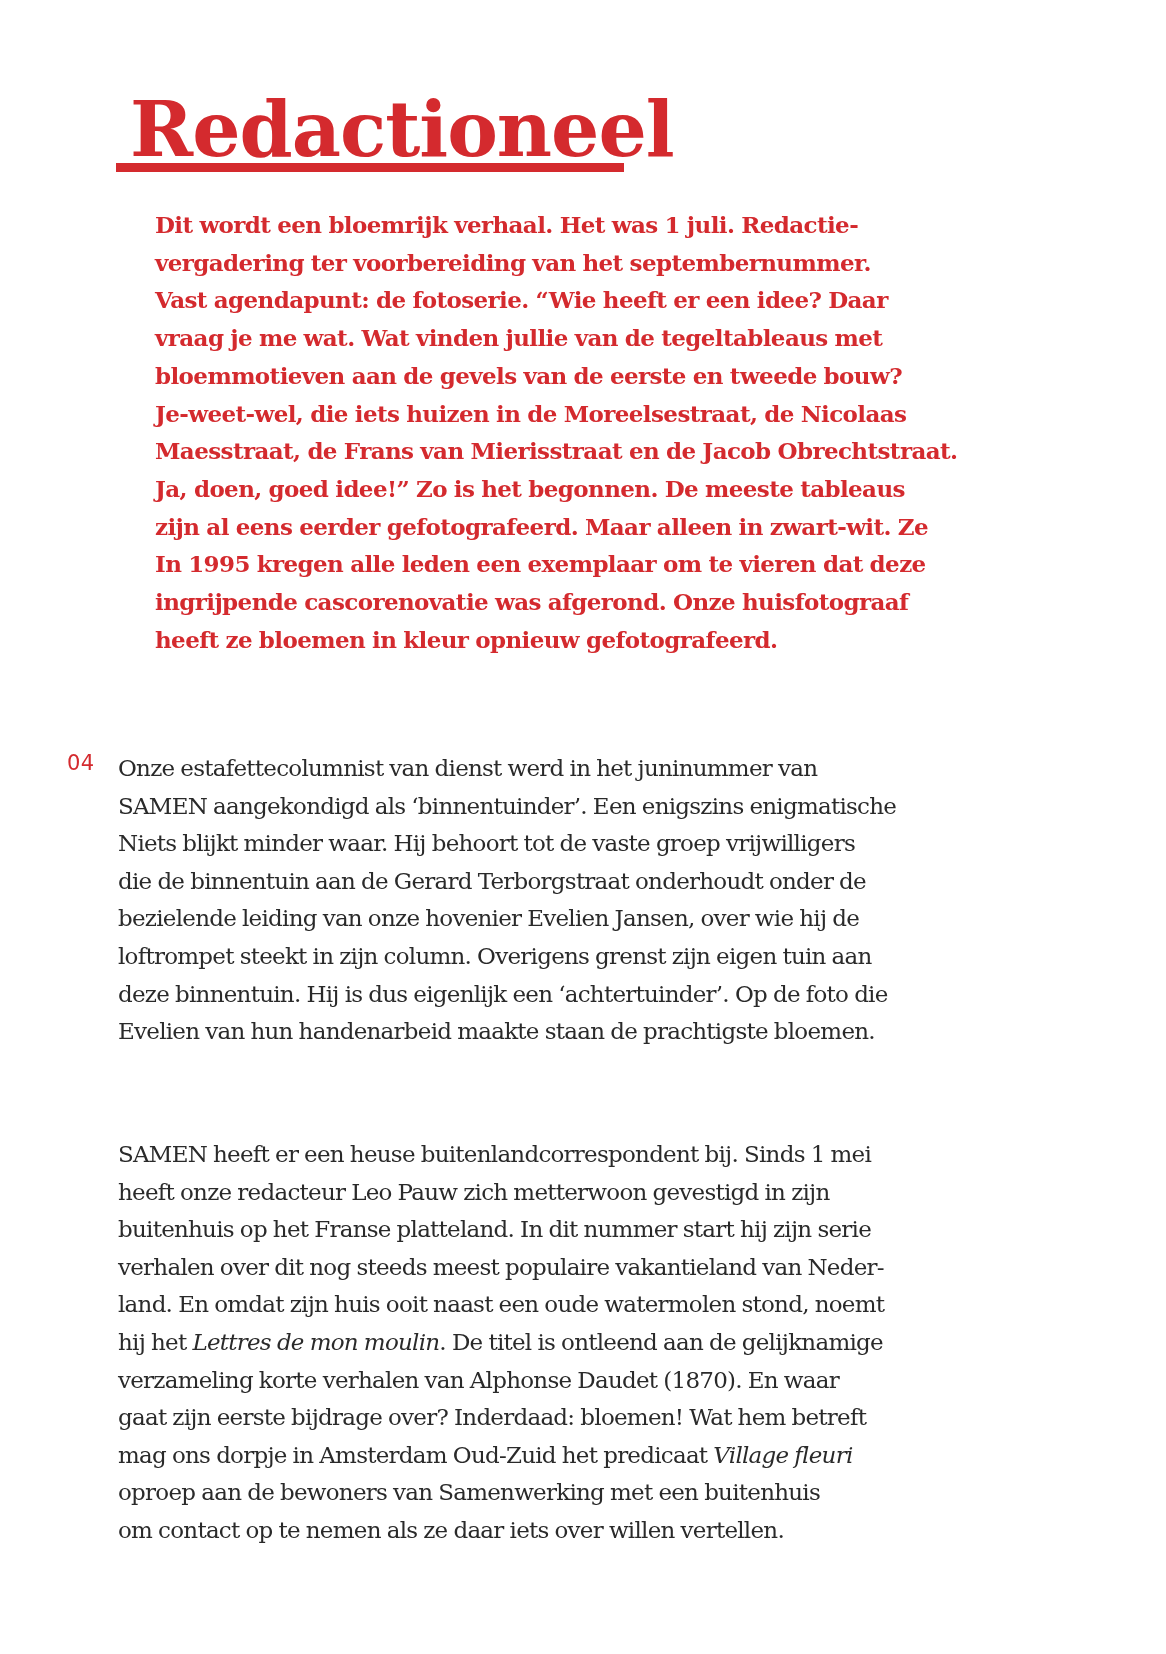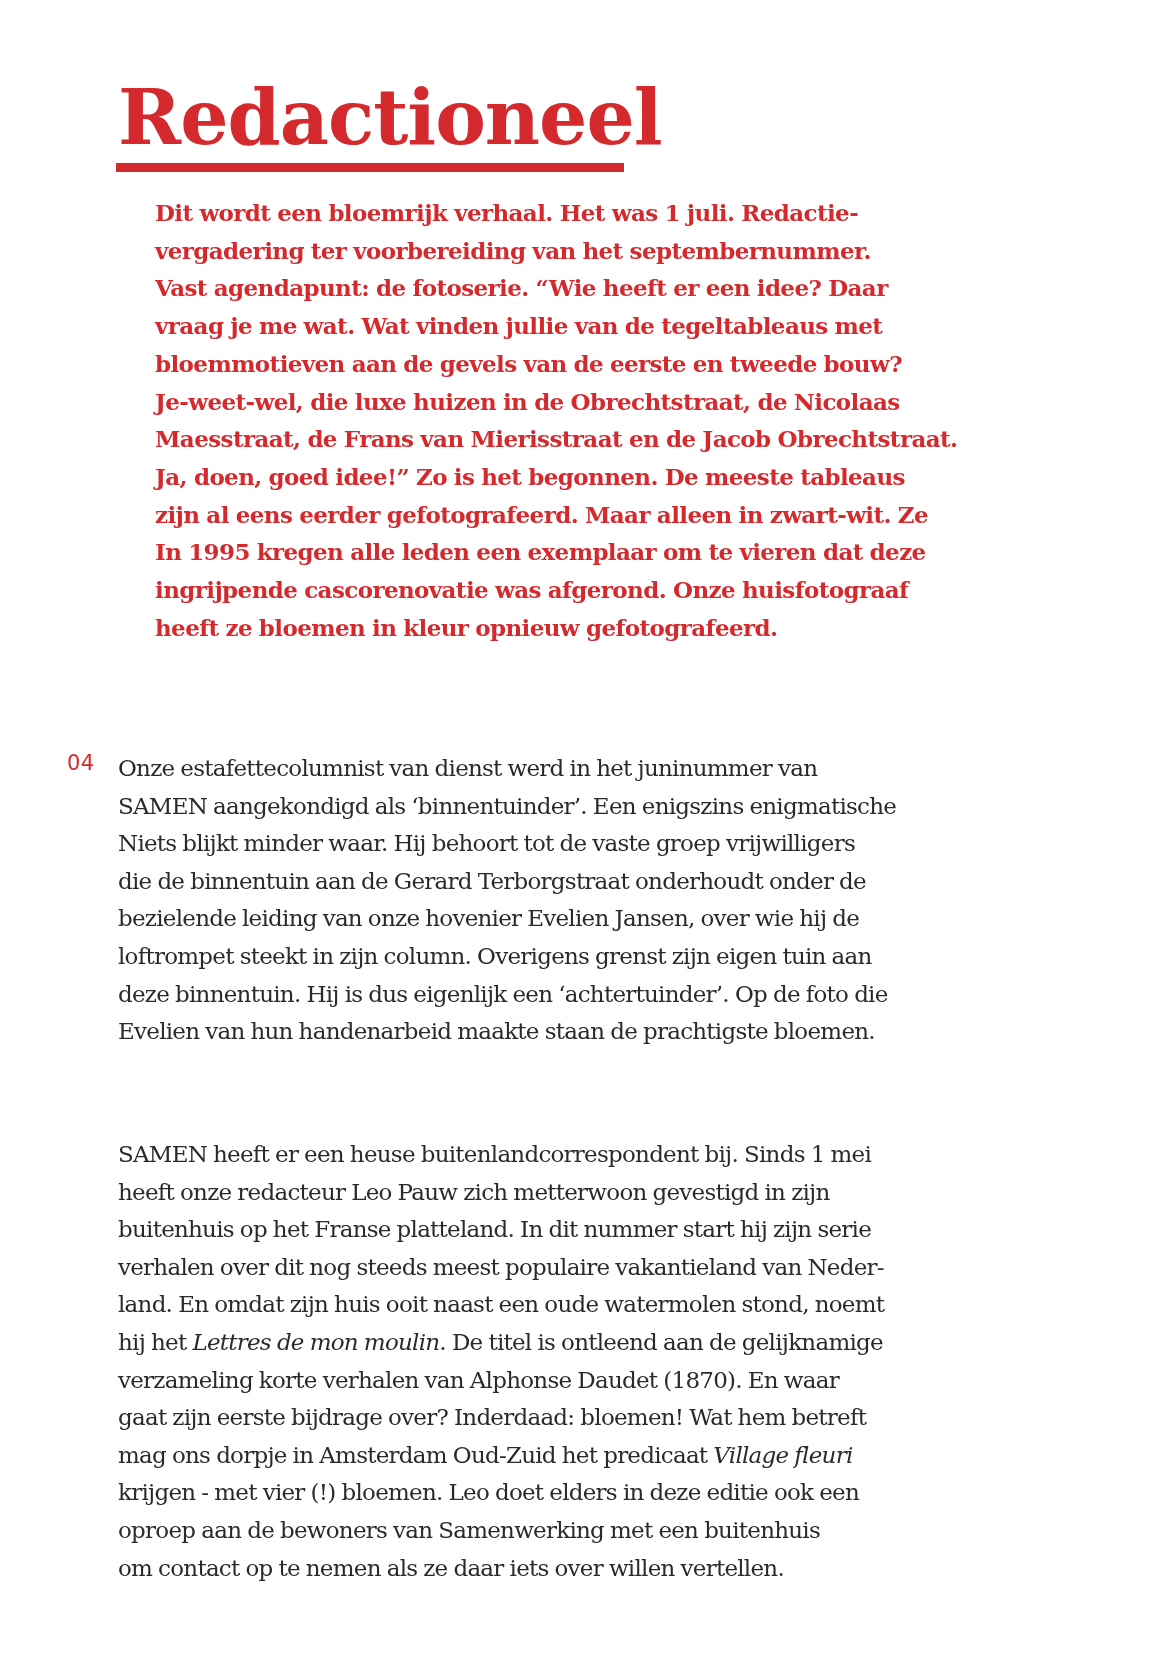--- a/index.html
+++ b/index.html
@@ -17,41 +17,41 @@
     .page {
       position: absolute;
       left: 0; top: 0;
       width: 1166px;
       height: 1654px;
     }
     .title {
       position: absolute;
       left: 114px;
       top: 66px;
-      margin: 4px;
+      margin: 16px;
       font-family: "DejaVu Serif", serif;
       font-weight: bold;
       font-size: 76px;
       line-height: 96px;
       color: #d42a2e;
       letter-spacing: -1px;
       white-space: nowrap;
     }
     .title-rule {
       position: absolute;
       left: 116px;
       top: 163px;
       width: 508px;
       height: 9px;
       background: #d42a2e;
     }
     .intro {
       position: absolute;
       left: 155px;
-      top: 194px;
+      top: 206px;
       width: 860px;
       color: #d42a2e;
       font-family: "DejaVu Serif", serif;
       font-weight: bold;
       font-size: 23px;
       line-height: 37.7px;
       letter-spacing: -0.6px;
       word-spacing: -0.5px;
     }
     .intro .line, .body .line {
@@ -95,21 +95,21 @@
 
   <h1 class="title">Redactioneel</h1>
   <div class="title-rule"></div>
 
   <div class="intro">
     <span class="line">Dit wordt een bloemrijk verhaal. Het was 1 juli. Redactie-</span>
     <span class="line">vergadering ter voorbereiding van het septembernummer.</span>
     <span class="line">Vast agendapunt: de fotoserie. “Wie heeft er een idee? Daar</span>
     <span class="line">vraag je me wat. Wat vinden jullie van de tegeltableaus met</span>
     <span class="line">bloemmotieven aan de gevels van de eerste en tweede bouw?</span>
-    <span class="line">Je-weet-wel, die luxe huizen in de Obrechtstraat, de Nicolaas</span>
+    <span class="line">Je-weet-wel, die iets huizen in de Moreelsestraat, de Nicolaas</span>
     <span class="line">Maesstraat, de Frans van Mierisstraat en de Jacob Obrechtstraat.</span>
     <span class="line">Ja, doen, goed idee!” Zo is het begonnen. De meeste tableaus</span>
     <span class="line">zijn al eens eerder gefotografeerd. Maar alleen in zwart-wit. Ze</span>
     <span class="line">In 1995 kregen alle leden een exemplaar om te vieren dat deze</span>
     <span class="line">ingrijpende cascorenovatie was afgerond. Onze huisfotograaf</span>
     <span class="line">heeft ze bloemen in kleur opnieuw gefotografeerd.</span>
   </div>
 
   <div class="page-number">04</div>
 
@@ -127,18 +127,17 @@
   <div class="body body-2">
     <span class="line">SAMEN heeft er een heuse buitenlandcorrespondent bij. Sinds 1 mei</span>
     <span class="line">heeft onze redacteur Leo Pauw zich metterwoon gevestigd in zijn</span>
     <span class="line">buitenhuis op het Franse platteland. In dit nummer start hij zijn serie</span>
     <span class="line">verhalen over dit nog steeds meest populaire vakantieland van Neder-</span>
     <span class="line">land. En omdat zijn huis ooit naast een oude watermolen stond, noemt</span>
     <span class="line"><span>hij het </span><span class="it">Lettres de mon moulin</span><span>. De titel is ontleend aan de gelijknamige</span></span>
     <span class="line">verzameling korte verhalen van  Alphonse Daudet (1870). En waar</span>
     <span class="line">gaat zijn eerste bijdrage over? Inderdaad: bloemen! Wat hem betreft</span>
     <span class="line"><span>mag ons dorpje in Amsterdam Oud-Zuid het predicaat </span><span class="it">Village fleuri</span></span>
-    <span class="line">krijgen - met vier (!) bloemen. Leo doet elders in deze editie ook een</span>
     <span class="line">oproep aan de bewoners van Samenwerking met een buitenhuis</span>
     <span class="line">om contact op te nemen als ze daar iets over willen vertellen.</span>
   </div>
 
 </div>
 
 </body></html>

